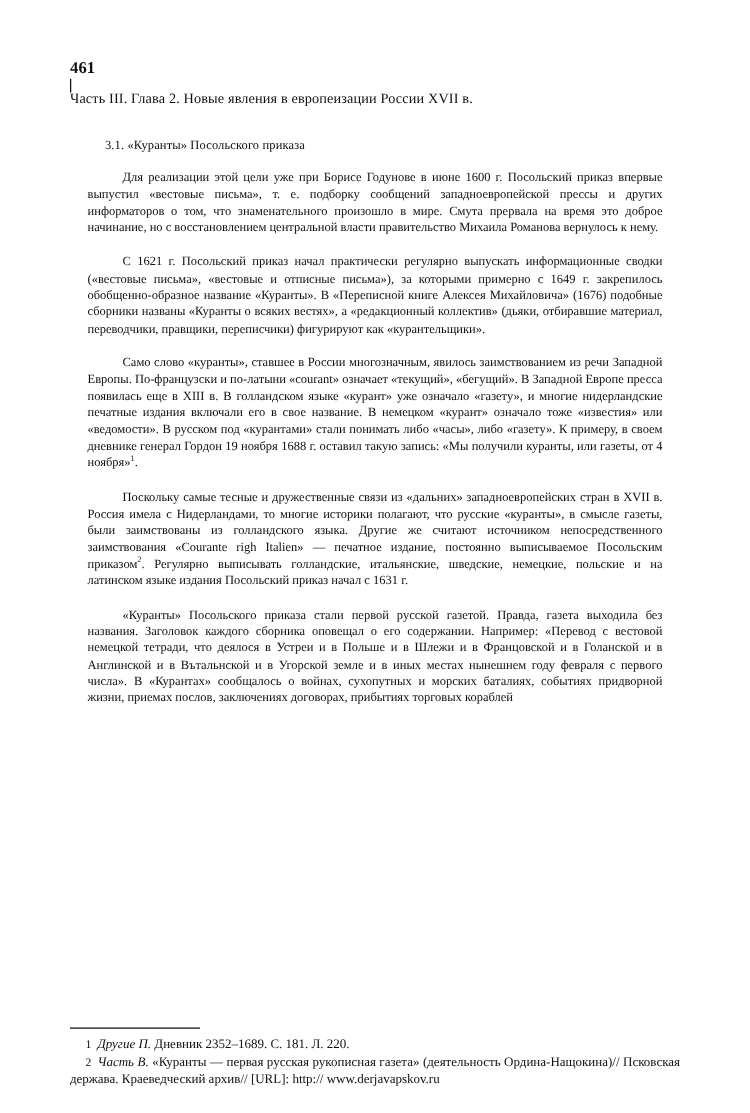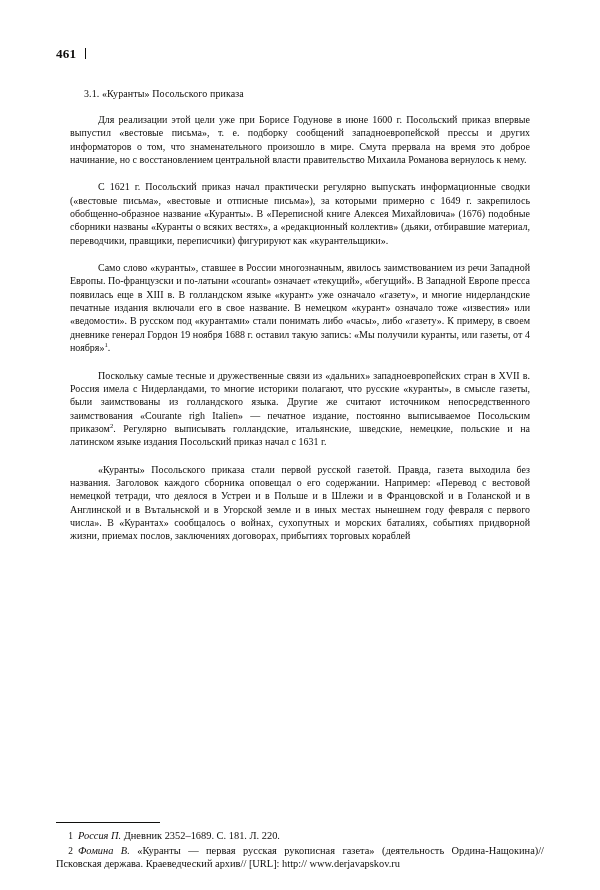--- a/index.html
+++ b/index.html
@@ -20,20 +20,21 @@
     height: 890px;
     box-sizing: border-box;
     padding: 46px 56px 0 56px;
   }
   .runhead {
     display: flex;
     align-items: baseline;
     font-size: 11.2px;
     letter-spacing: 0.01em;
     margin-bottom: 26px;
+    flex-direction: column;
   }
   .runhead .folio {
     font-weight: bold;
     font-size: 13.2px;
     margin-right: 9px;
   }
   .runhead .rule {
     display: inline-block;
     width: 1px;
     height: 11px;
@@ -98,29 +99,30 @@
   }
 </style>
 </head>
 <body>
 
 <div class="page">
 
   <div class="runhead">
     <span class="folio">461</span>
     <span class="rule"></span>
+    <span class="rh-text">Часть III. Глава 2. Новые явления в европеизации России XVII в.</span>
   </div>
 
   <h2 class="section-title">3.1. «Куранты» Посольского приказа</h2>
 
   <p class="body">Для реализации этой цели уже при Борисе Годунове в июне 1600 г. Посольский приказ впервые выпустил «вестовые письма», т. е. подборку сообщений западноевропейской прессы и других информаторов о том, что знаменательного произошло в мире. Смута прервала на время это доброе начинание, но с восстановлением центральной власти правительство Михаила Романова вернулось к нему.</p>
   <p class="body">С 1621 г. Посольский приказ начал практически регулярно выпускать информационные сводки («вестовые письма», «вестовые и отписные письма»), за которыми примерно с 1649 г. закрепилось обобщенно-образное название «Куранты». В «Переписной книге Алексея Михайловича» (1676) подобные сборники названы «Куранты о всяких вестях», а «редакционный коллектив» (дьяки, отбиравшие материал, переводчики, правщики, переписчики) фигурируют как «курантельщики».</p>
   <p class="body"><span>Само слово «куранты», ставшее в России многозначным, явилось заимствованием из речи Западной Европы. По-французски и по-латыни «courant» означает «текущий», «бегущий». В Западной Европе пресса появилась еще в XIII в. В голландском языке «курант» уже означало «газету», и многие нидерландские печатные издания включали его в свое название. В немецком «курант» означало тоже «известия» или «ведомости». В русском под «курантами» стали понимать либо «часы», либо «газету». К примеру, в своем дневнике генерал Гордон 19 ноября 1688 г. оставил такую запись: «Мы получили куранты, или газеты, от 4 ноября»</span><sup>1</sup>.</p>
   <p class="body"><span>Поскольку самые тесные и дружественные связи из «дальних» западноевропейских стран в XVII в. Россия имела с Нидерландами, то многие историки полагают, что русские «куранты», в смысле газеты, были заимствованы из голландского языка. Другие же считают источником непосредственного заимствования «Courante righ Italien» — печатное издание, постоянно выписываемое Посольским приказом</span><sup>2</sup><span>. Регулярно выписывать голландские, итальянские, шведские, немецкие, польские и на латинском языке издания Посольский приказ начал с 1631 г.</span></p>
   <p class="body">«Куранты» Посольского приказа стали первой русской газетой. Правда, газета выходила без названия. Заголовок каждого сборника оповещал о его содержании. Например: «Перевод с вестовой немецкой тетради, что деялося в Устреи и в Польше и в Шлежи и в Францовской и в Голанской и в Англинской и в Вътальнской и в Угорской земле и в иных местах нынешнем году февраля с первого числа». В «Курантах» сообщалось о войнах, сухопутных и морских баталиях, событиях придворной жизни, приемах послов, заключениях договорах, прибытиях торговых кораблей</p>
 
   <div class="footnotes">
     <div class="fn-rule"></div>
-    <p class="fn"><span class="num">1</span><i>Россия П.</i><span> Дневник 2352–1689. С. 181. Л. 220.</span></p>
-    <p class="fn"><span class="num">2</span><i>Фомина В.</i><span> «Куранты — первая русская рукописная газета» (деятельность Ордина-Нащокина)// Псковская держава. Краеведческий архив// [URL]: http:// www.derjavapskov.ru</span></p>
+    <p class="fn"><span class="num">1</span><i>Другие П.</i><span> Дневник 2352–1689. С. 181. Л. 220.</span></p>
+    <p class="fn"><span class="num">2</span><i>Часть В.</i><span> «Куранты — первая русская рукописная газета» (деятельность Ордина-Нащокина)// Псковская держава. Краеведческий архив// [URL]: http:// www.derjavapskov.ru</span></p>
   </div>
 
 </div>
 
 </body></html>

